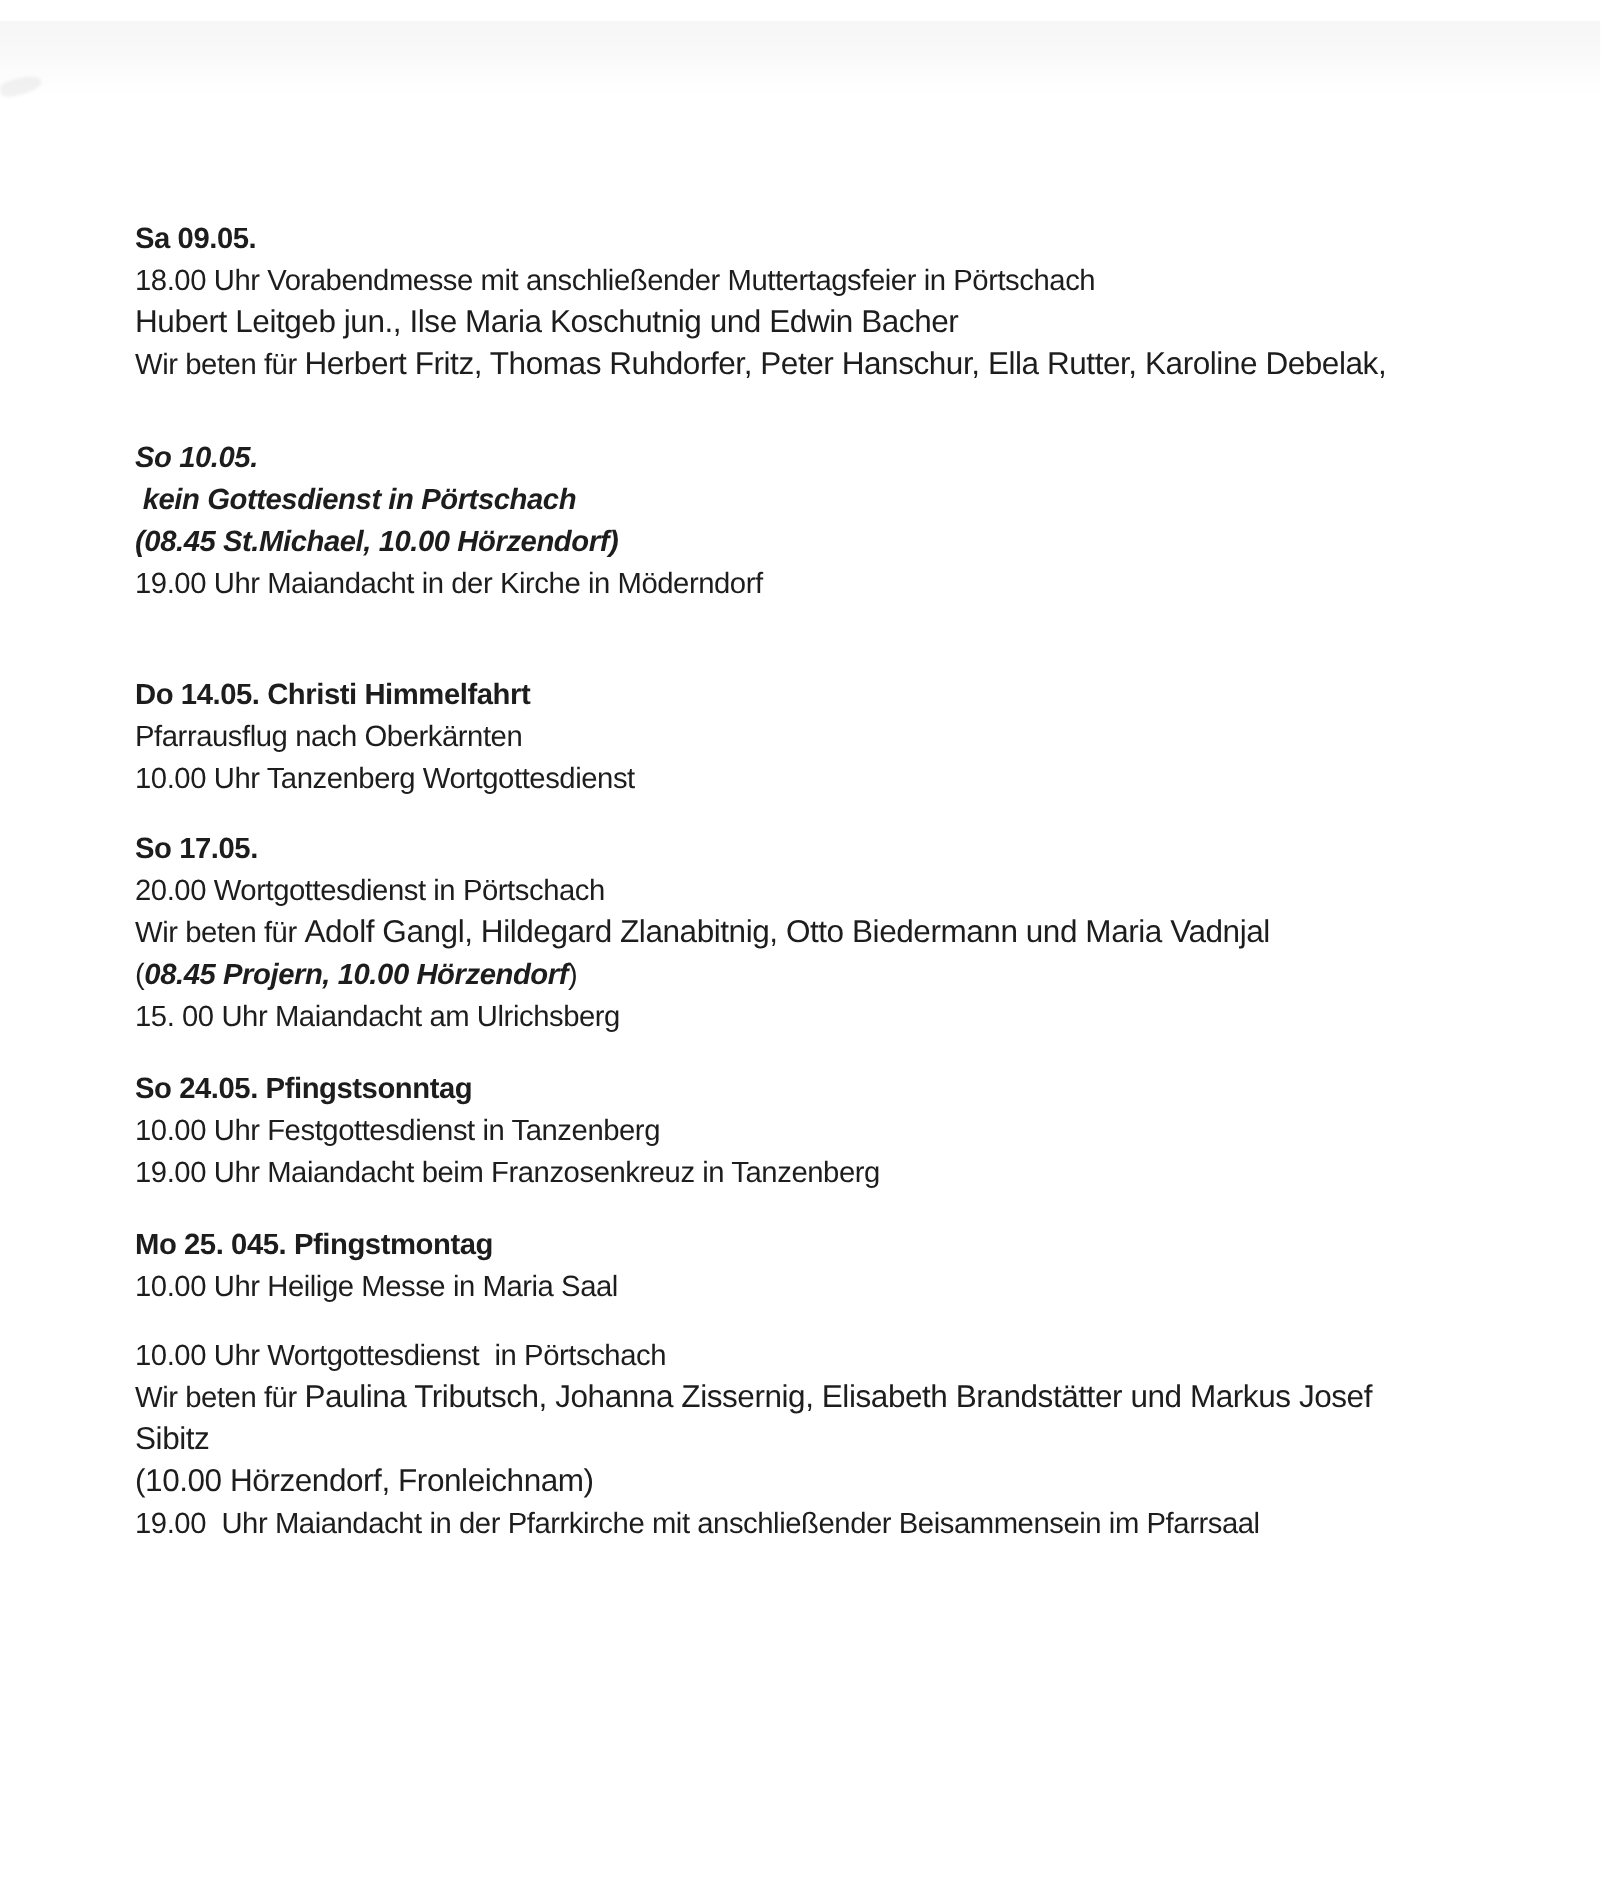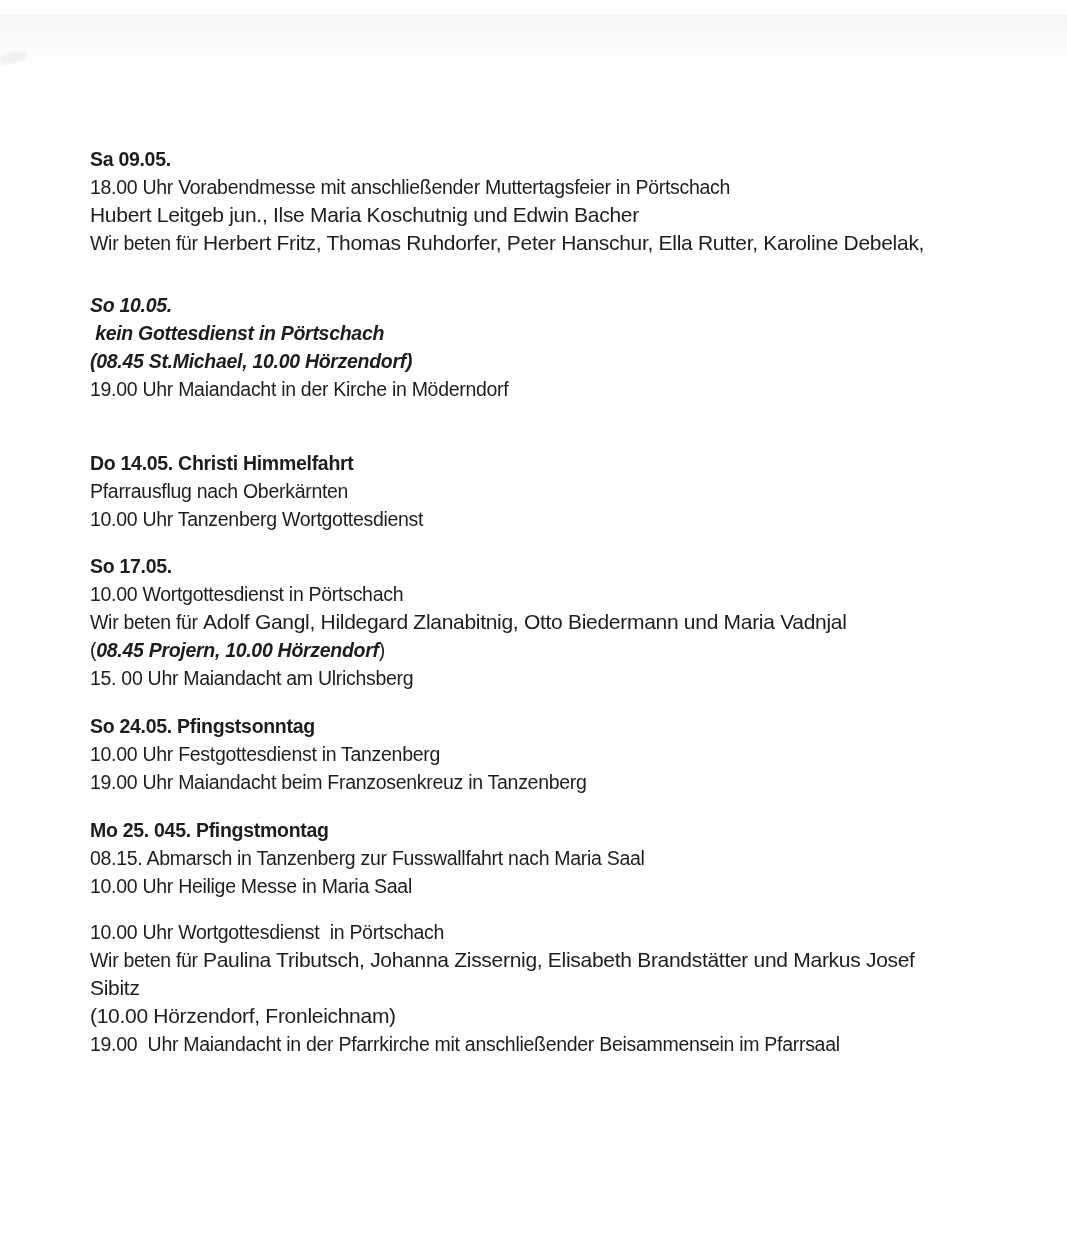--- a/index.html
+++ b/index.html
@@ -66,33 +66,32 @@
         <p class="line"><span class="s-i">(08.45 St.Michael, 10.00 Hörzendorf)</span></p>
         <p class="line"><span class="s-r">19.00 Uhr Maiandacht in der Kirche in Möderndorf</span></p>
       </section>
       <section class="block">
         <p class="line"><span class="s-b">Do 14.05. Christi Himmelfahrt</span></p>
         <p class="line"><span class="s-r">Pfarrausflug nach Oberkärnten</span></p>
         <p class="line"><span class="s-r">10.00 Uhr Tanzenberg Wortgottesdienst</span></p>
       </section>
       <section class="block">
         <p class="line"><span class="s-b">So 17.05.</span></p>
-        <p class="line"><span class="s-r">10.00 Wortgottesdienst in Pörtschach</span></p>
+        <p class="line"><span class="s-r">20.00 Wortgottesdienst in Pörtschach</span></p>
         <p class="line"><span class="s-r">Wir beten für </span><span class="s-lg">Adolf Gangl, Hildegard Zlanabitnig, Otto Biedermann und Maria Vadnjal</span></p>
         <p class="line"><span class="s-r">(</span><span class="s-i">08.45 Projern, 10.00 Hörzendorf</span><span class="s-r">)</span></p>
         <p class="line"><span class="s-r">15. 00 Uhr Maiandacht am Ulrichsberg</span></p>
       </section>
       <section class="block">
         <p class="line"><span class="s-b">So 24.05. Pfingstsonntag</span></p>
         <p class="line"><span class="s-r">10.00 Uhr Festgottesdienst in Tanzenberg</span></p>
         <p class="line"><span class="s-r">19.00 Uhr Maiandacht beim Franzosenkreuz in Tanzenberg</span></p>
       </section>
       <section class="block">
         <p class="line"><span class="s-b">Mo 25. 045. Pfingstmontag</span></p>
-        <p class="line"><span class="s-r">08.15. Abmarsch in Tanzenberg zur Fusswallfahrt nach Maria Saal</span></p>
         <p class="line"><span class="s-r">10.00 Uhr Heilige Messe in Maria Saal</span></p>
       </section>
       <section class="block">
         <p class="line"><span class="s-r">10.00 Uhr Wortgottesdienst  in Pörtschach</span></p>
         <p class="line"><span class="s-r">Wir beten für </span><span class="s-lg">Paulina Tributsch, Johanna Zissernig, Elisabeth Brandstätter und Markus Josef</span></p>
         <p class="line"><span class="s-lg">Sibitz</span></p>
         <p class="line"><span class="s-lg">(10.00 Hörzendorf, Fronleichnam)</span></p>
         <p class="line"><span class="s-r">19.00  Uhr Maiandacht in der Pfarrkirche mit anschließender Beisammensein im Pfarrsaal</span></p>
       </section>
     </main>

